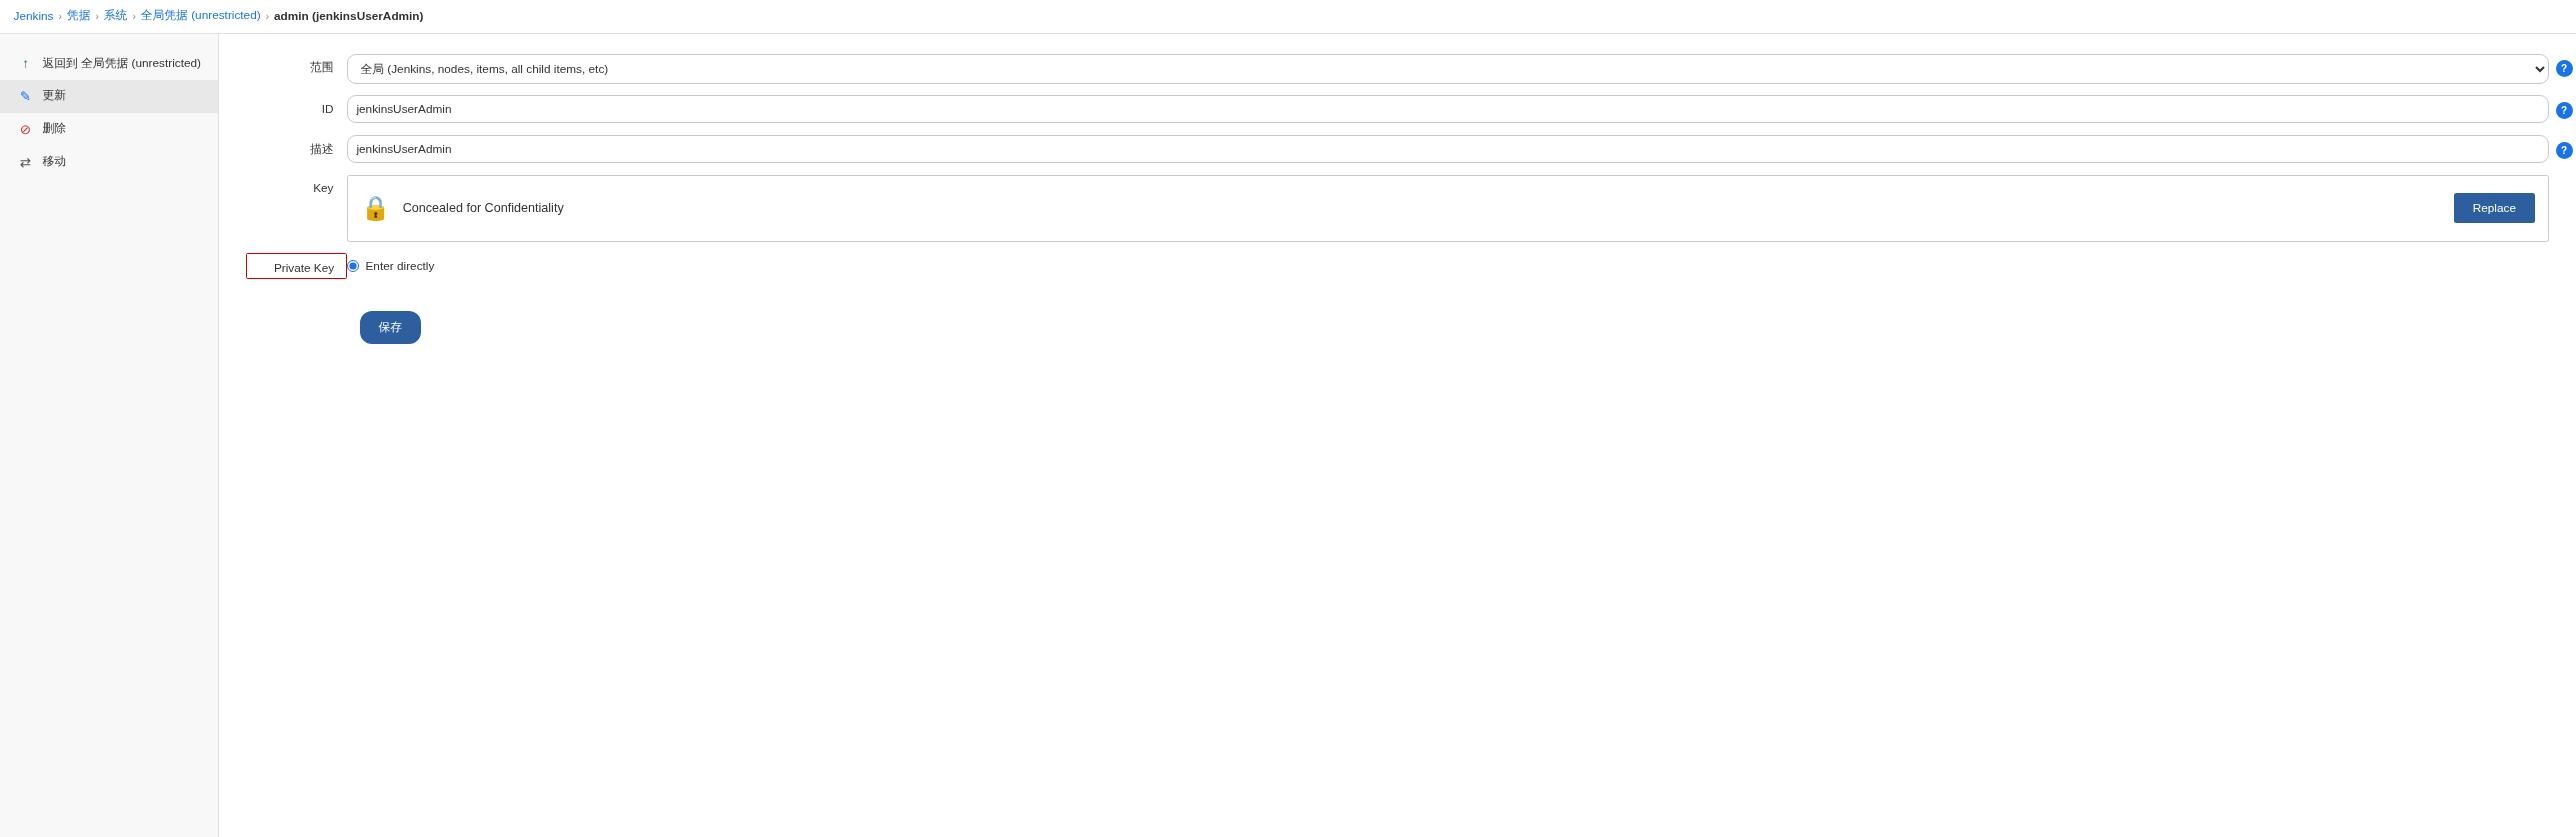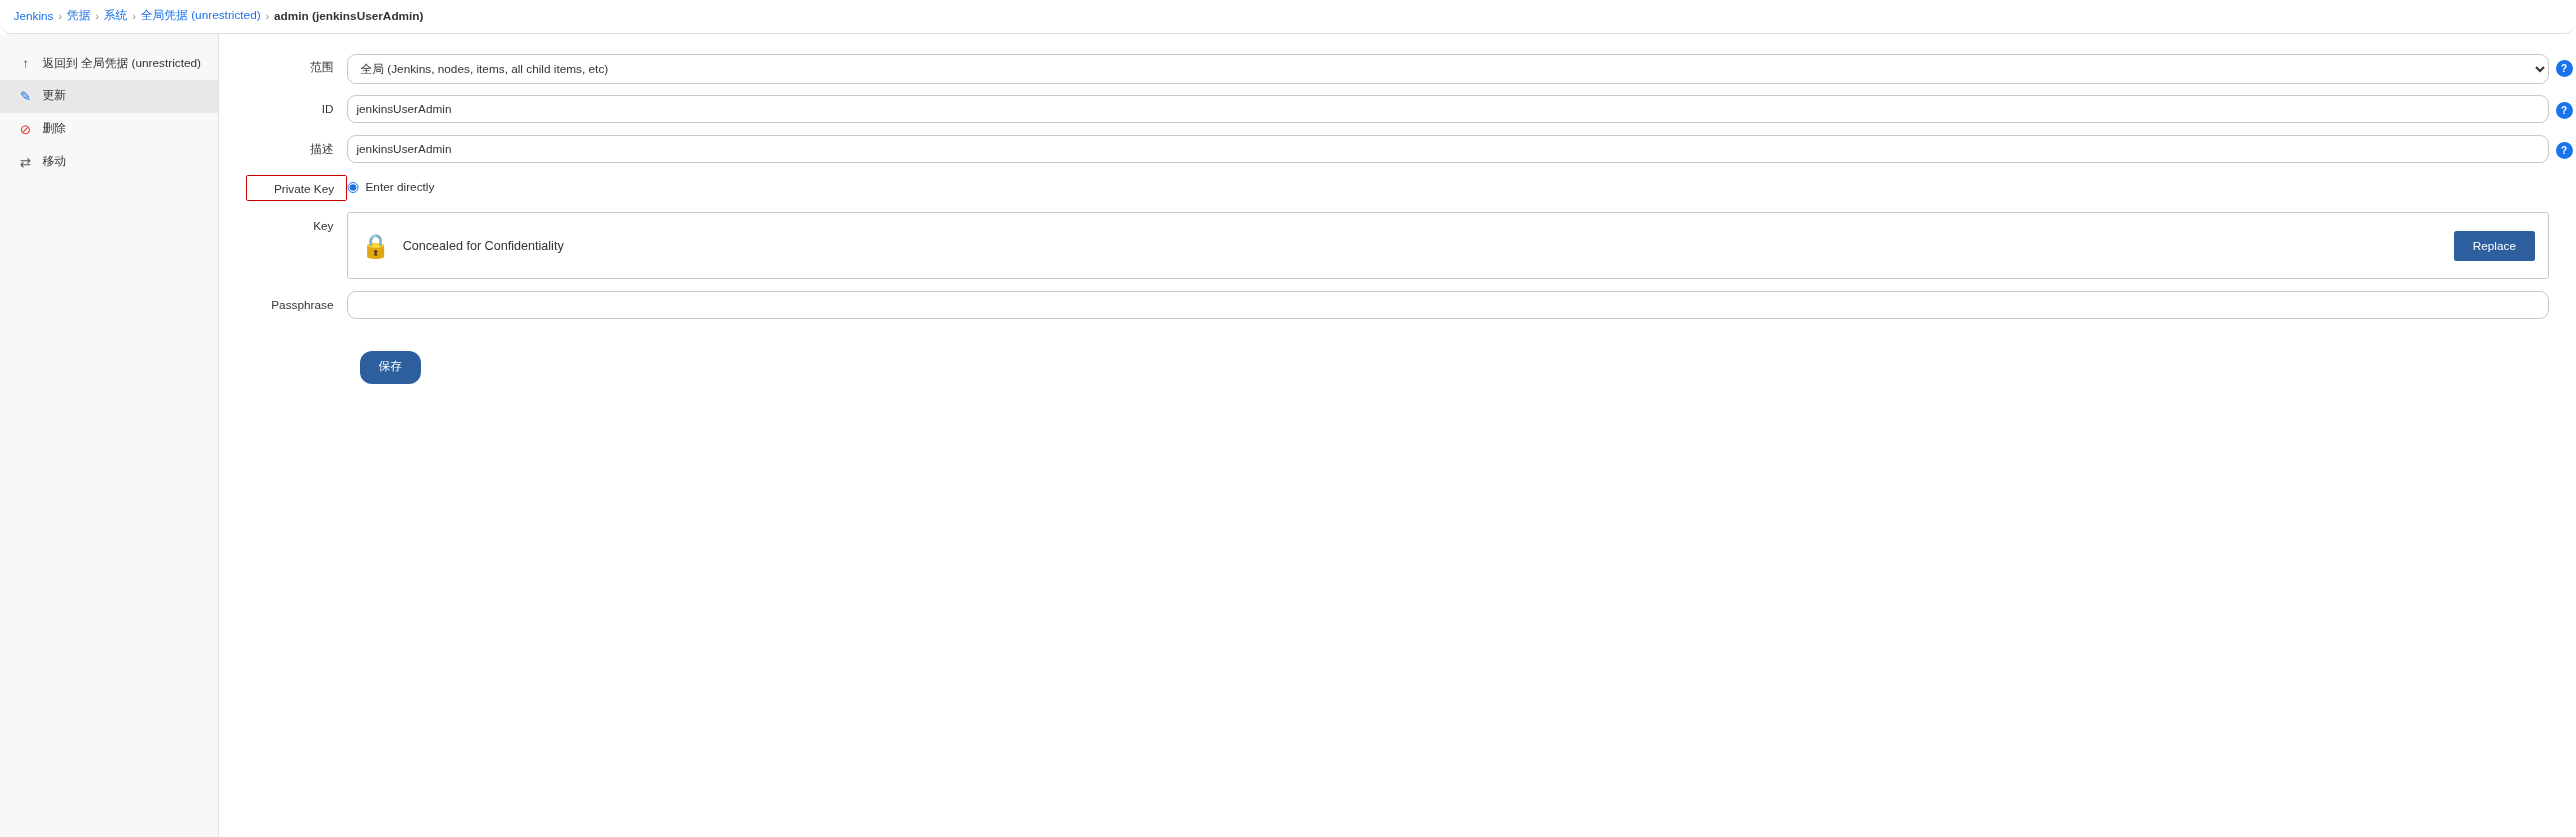--- a/index.html
+++ b/index.html
@@ -7,21 +7,20 @@
 
     
     .breadcrumb {
       display: flex;
       align-items: center;
       padding: 8.4px 13.5px;
       background: #fff;
       border-bottom: 0.8px solid #e0e0e0;
       font-size: 11.8px;
       gap: 5px;
-      border-radius: 12px;
     }
     .breadcrumb-item { color: #1a73e8; cursor: pointer; }
     .breadcrumb-sep { color: #888; font-size: 10px; }
     .breadcrumb-current { color: #333; font-weight: 600; }
 
     
     .layout { display: flex; min-height: calc(100vh - 34px); }
 
     
     .sidebar {
@@ -206,49 +205,43 @@
     <div class="form-row-wrap">
       <div class="form-label">描述</div>
       <div class="form-control-wrap">
         <input class="form-input" type="text" value="jenkinsUserAdmin" style="">
       </div>
       <div class="help-icon">?</div>
     </div>
 
 
     <div class="form-row-wrap">
-      <div class="form-label highlight" style="border: 1.7px solid #cc0000; padding: 3.4px 11.8px 3.4px 3.4px; border-radius: 1.7px; padding-top: 6.7px;">Private Key</div>
-      <div class="form-control-wrap">
-
-        <div class="radio-group">
-          <input type="radio" name="pk_method" checked="" style="">
-          <label>Enter directly</label>
-        </div>
-      </div>
-    </div>
-
-    <div class="form-row-wrap">
       <div class="form-label">Key</div>
       <div class="form-control-wrap">
         <div class="key-concealed-box">
           <div class="key-concealed-left">
             <span class="lock-icon">🔒</span>
             <span class="concealed-text">Concealed for Confidentiality</span>
           </div>
           <button class="btn-replace">Replace</button>
         </div>
       </div>
     </div>
 
     <div class="form-row-wrap">
-      <div class="form-label">Passphrase</div>
-      <div class="form-control-wrap">
-        <input class="form-input" type="password" style="">
-      </div>
-    </div>
+      <div class="form-label highlight" style="border: 1.7px solid #cc0000; padding: 3.4px 11.8px 3.4px 3.4px; border-radius: 1.7px; padding-top: 6.7px;">Private Key</div>
+      <div class="form-control-wrap">
+
+        <div class="radio-group">
+          <input type="radio" name="pk_method" checked="" style="">
+          <label>Enter directly</label>
+        </div>
+      </div>
+    </div>
+
 
     <div>
       <button class="btn-save">保存</button>
     </div>
 
   </div>
 </div>
 
 
 </body></html>

